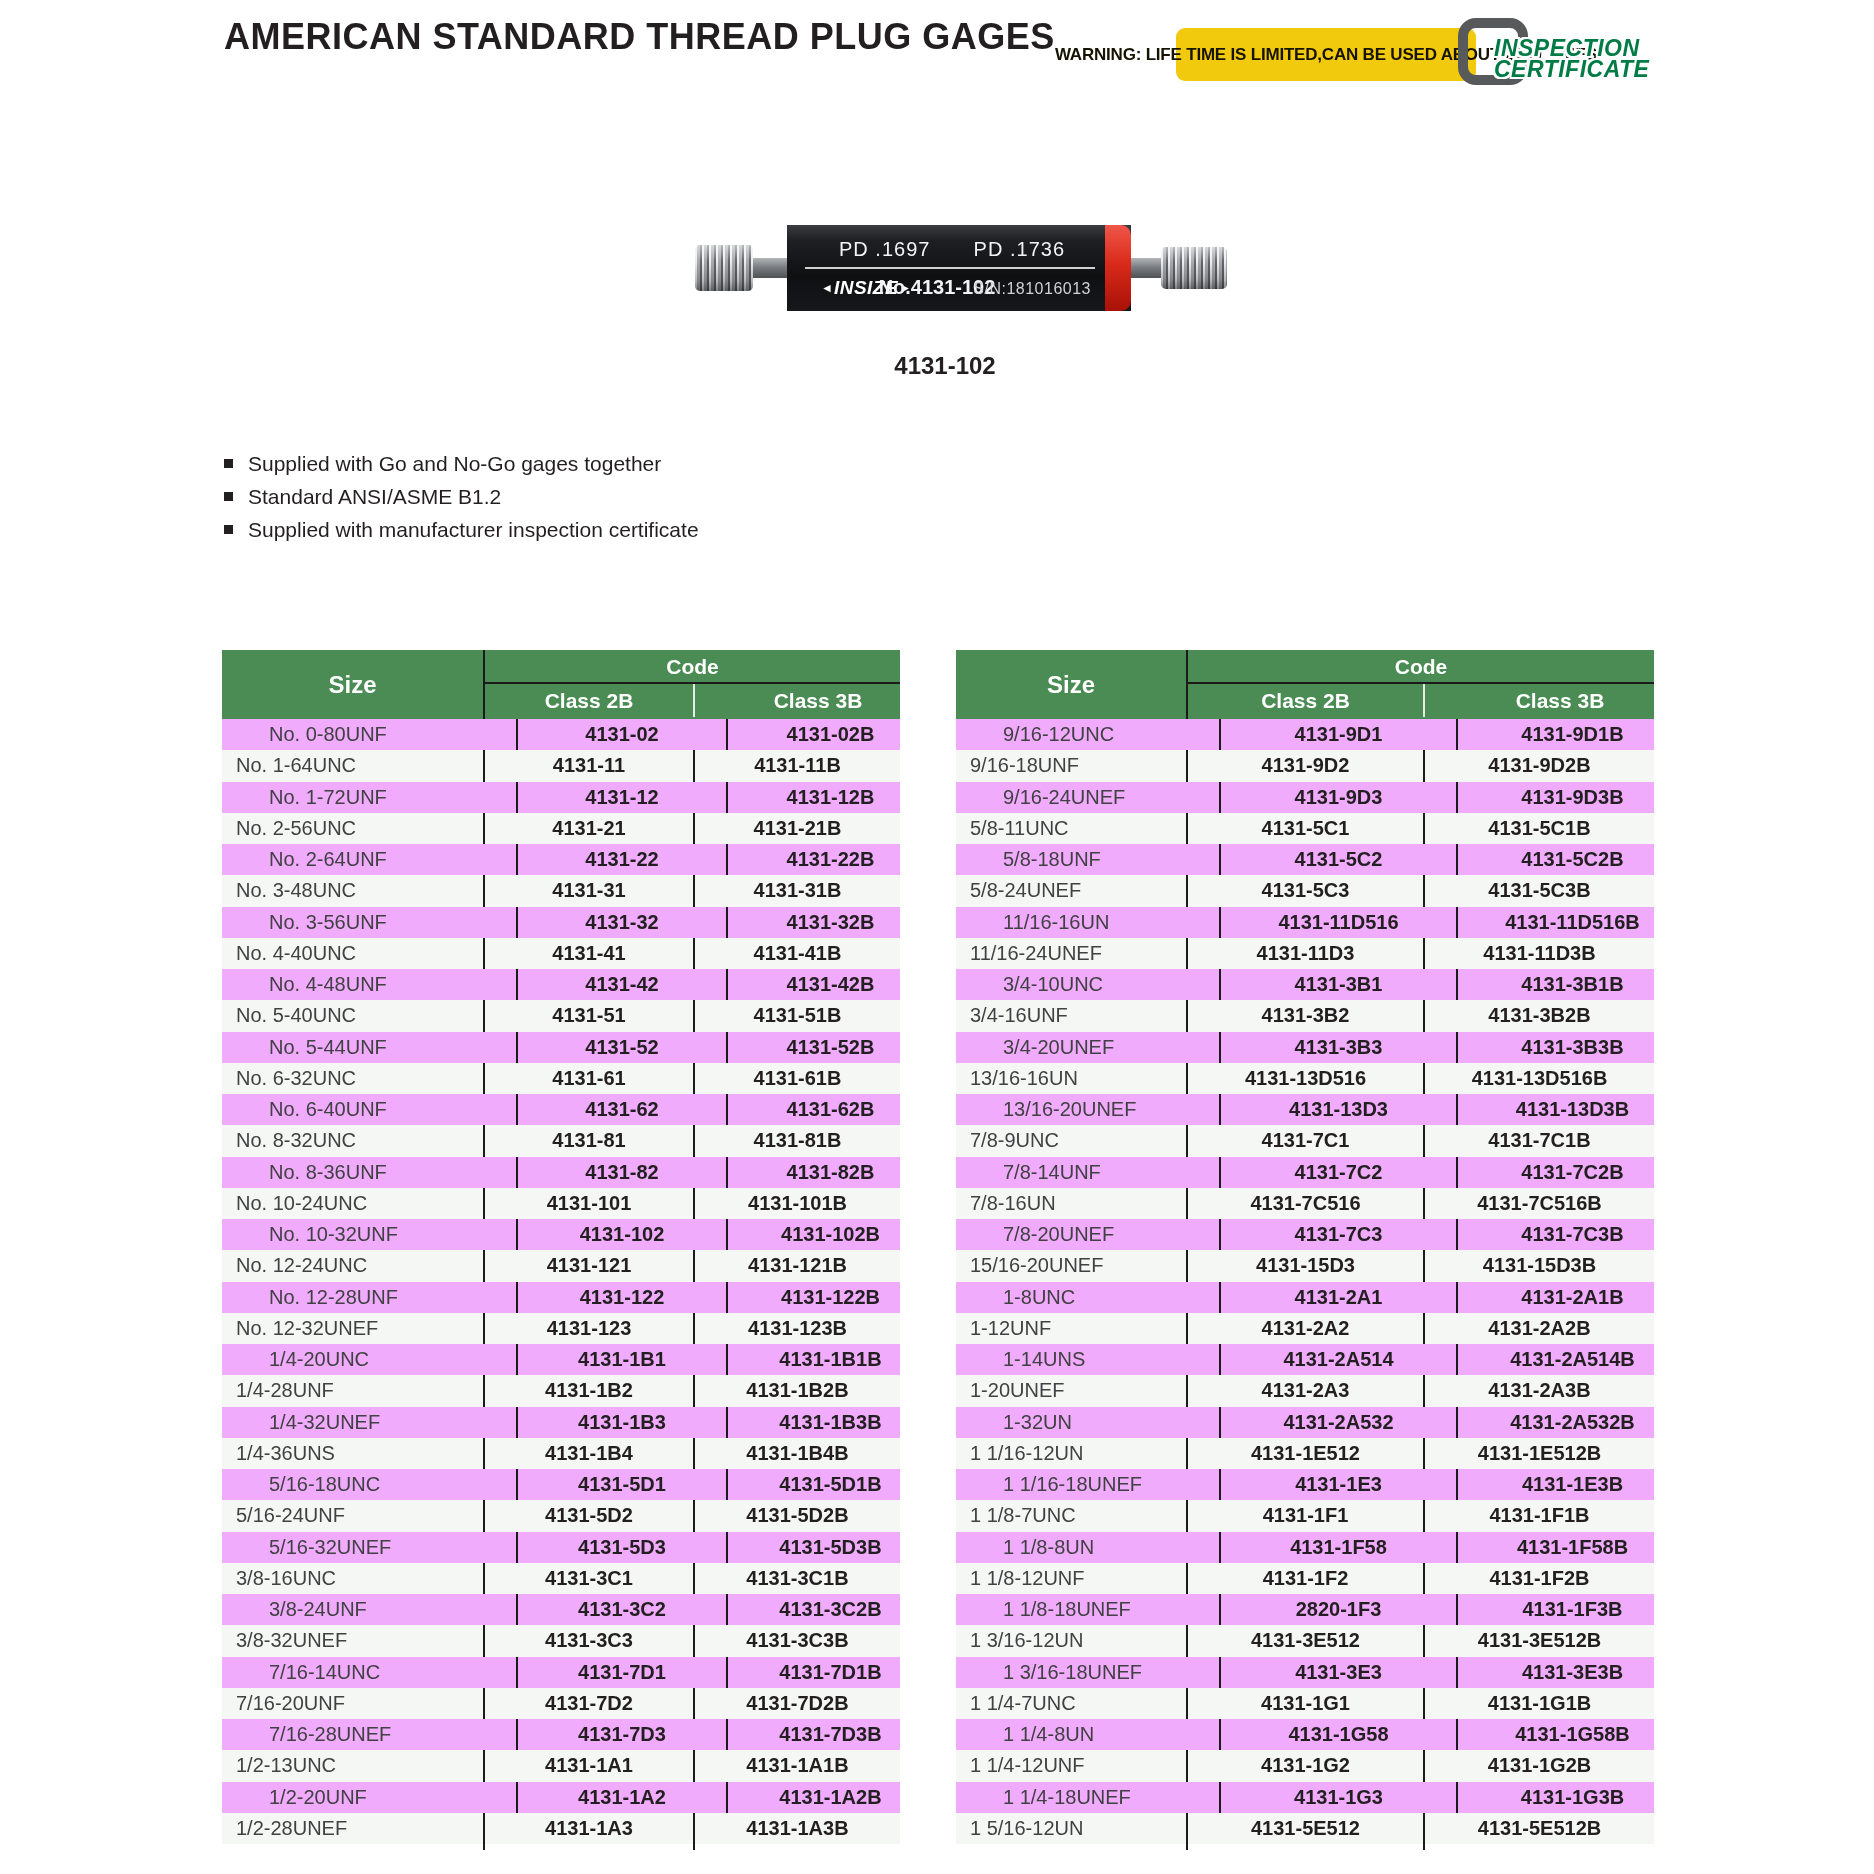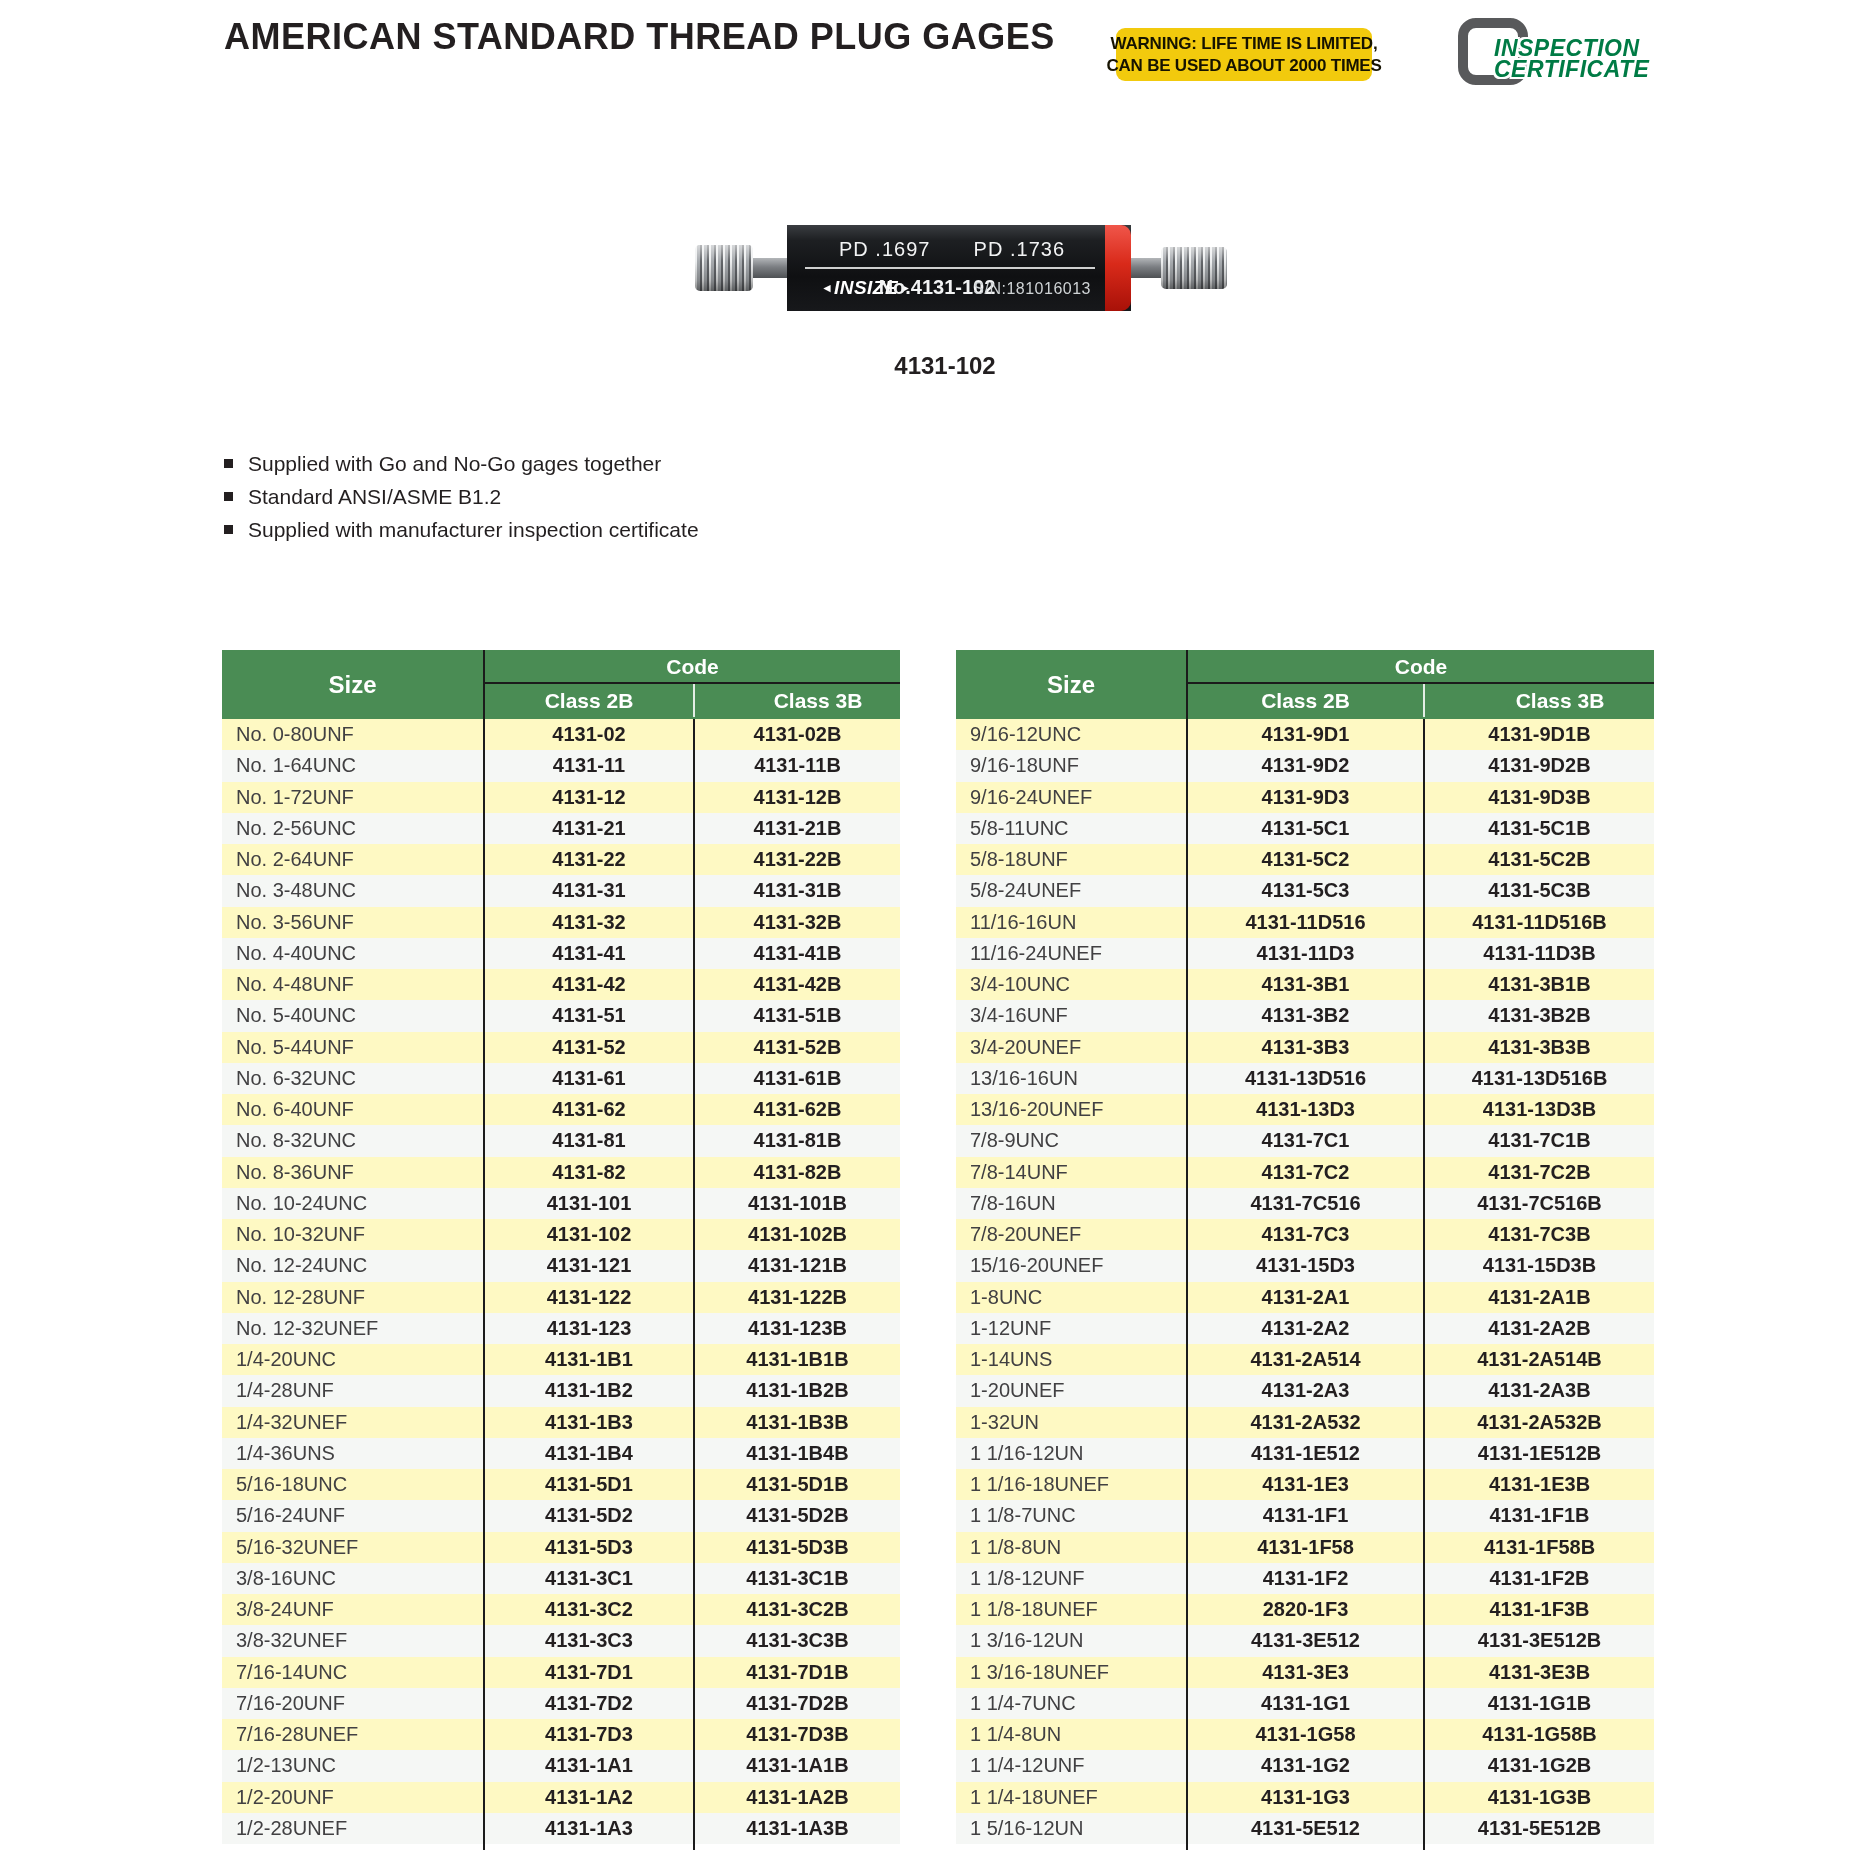--- a/index.html
+++ b/index.html
@@ -3,22 +3,22 @@
 <meta charset="utf-8">
 <style>
   * { box-sizing: border-box; margin: 0; padding: 0; }
   html,body { background:#ffffff; }
   body { font-family:"Liberation Sans", sans-serif; }
   .page { position:relative; width:1874px; height:1874px; background:#ffffff; overflow:hidden; }
 
   
   .title { position:absolute; left:224px; top:16px; font-size:36px; font-weight:700; color:#231f20; letter-spacing:0.5px; white-space:nowrap; }
 
-  .warning { position:absolute; left:1116px; top:28px; width:256px; height:53px; background:#f2ca0d; border-radius:9px;
-             display:flex; flex-direction:column; align-items:center; justify-content:center; }
+  .warning { position:absolute; left:1176px; top:28px; width:300px; height:53px; background:#f2ca0d; border-radius:9px;
+             display:flex; flex-direction:row; align-items:center; justify-content:center; }
   .warning div { font-size:17px; font-weight:700; color:#161300; line-height:22px; letter-spacing:-0.2px; white-space:nowrap; }
 
   .cert { position:absolute; left:1458px; top:14px; width:210px; height:78px; }
   .cert-bracket { position:absolute; left:0; top:4px; width:70px; height:67px; border:10px solid #58595b; border-radius:18px; background:transparent; }
   .cert-text { position:absolute; left:36px; top:24px; font-style:italic; font-weight:700; color:#007b45; font-size:23px; line-height:21px; letter-spacing:0.5px; white-space:nowrap;
                text-shadow: 2px 0 0 #fff, -2px 0 0 #fff, 0 2px 0 #fff, 0 -2px 0 #fff, 2px 2px 0 #fff, -2px -2px 0 #fff, 2px -2px 0 #fff, -2px 2px 0 #fff; }
 
   
   .gage { position:absolute; left:695px; top:222px; width:534px; height:92px; display:flex; align-items:center; }
   .stud { position:relative; background:repeating-linear-gradient(90deg,#eceeef 0 2px,#a7abaf 2px 5px,#63666a 5px 7px); border-radius:5px; }
@@ -55,21 +55,21 @@
 
   .thead { display:flex; height:69px; background:#4a8c54; color:#ffffff; font-weight:700; }
   .th-size { width:var(--c1); display:flex; align-items:center; justify-content:center; font-size:24px; }
   .th-right { flex:1; display:flex; flex-direction:column; border-left:2px solid #1b1b1b; }
   .th-code { height:34px; line-height:33px; text-align:center; font-size:21px; border-bottom:2px solid #1b1b1b; }
   .th-classes { height:33px; display:grid; grid-template-columns: calc(var(--c2) - 2px) var(--c3); }
   .th-class { line-height:33px; text-align:center; font-size:21px; }
   .th-class.sep { border-left:2px solid rgba(255,255,255,0.85);padding-left:41px; }
 
   .trow { display:grid; grid-template-columns: var(--c1) var(--c2) var(--c3); height:31.25px; }
-  .trow.odd  { background:#fef9c3; }
+  .trow.odd  { background:#f0abfc;padding-left:33px; }
   .trow.even { background:#f5f7f5; }
   .cell { line-height:31.25px; font-size:20px; white-space:nowrap; overflow:hidden; }
   .cell.c1 { padding-left:14px; color:#414042; }
   .cell.c2, .cell.c3 { text-align:center; font-weight:700; color:#231f20; border-left:2px solid #1b1b1b; }
 
   .vext { position:absolute; top:100%; width:2px; height:6px; background:#1b1b1b; }
   .vext.v1 { left:var(--c1); }
   .vext.v2 { left:calc(var(--c1) + var(--c2)); }
 </style>
 </head>

